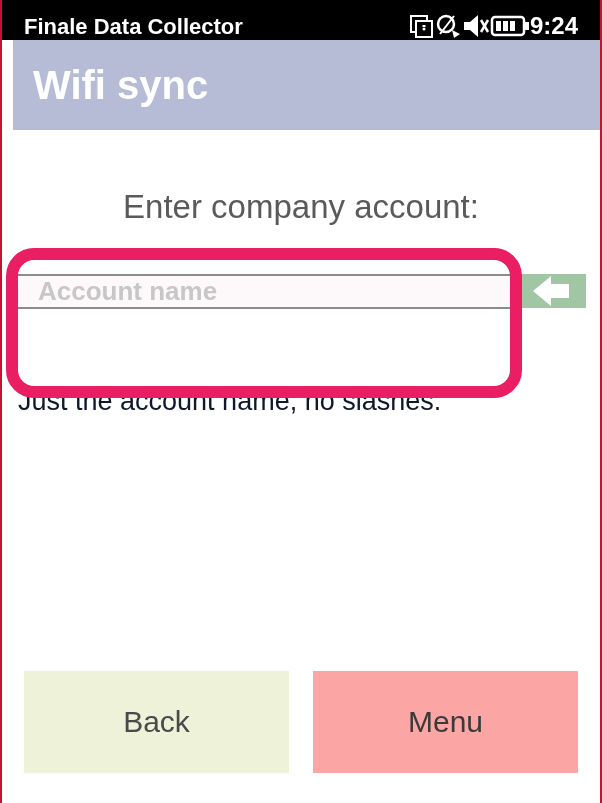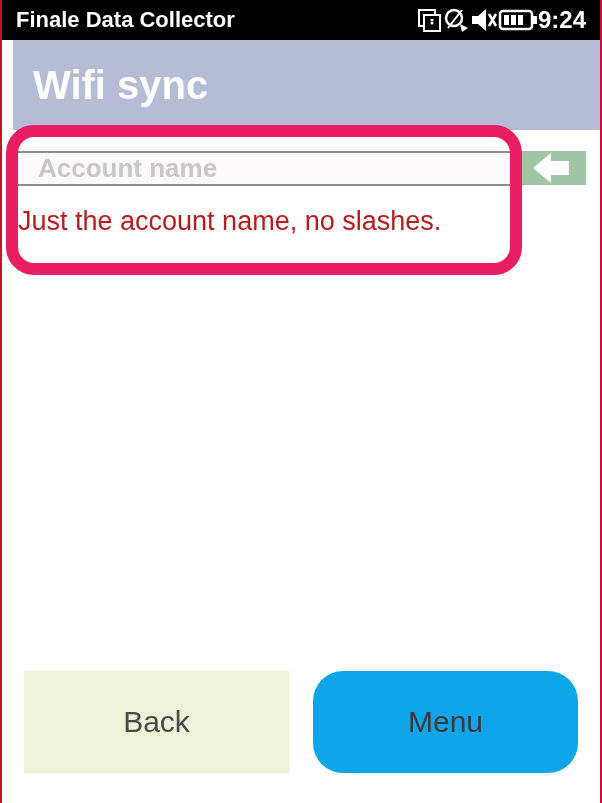--- a/index.html
+++ b/index.html
@@ -11,22 +11,22 @@
       position: relative;
       overflow: hidden;
       border-left: 2px solid #c41230;
       border-right: 2px solid #c41230;
     }
     .status-bar {
       background: #000;
       color: #fff;
       height: 40px;
       display: flex;
-      align-items: center;
-      padding: 0 14px;
+      align-items: flex-end;
+      padding: 0 22px;
       font-weight: bold;
       font-size: 22px;
       font-family: Arial, sans-serif;
     }
     .status-title { flex: 1; }
     .status-icons { display: flex; align-items: center; }
     .icon-svg { display: block; }
     .app-bar {
       background: #b6bcd6;
       color: #fff;
@@ -41,22 +41,23 @@
     .main { padding: 0 14px; position: relative; }
     .prompt {
       text-align: center;
       font-size: 33px;
       color: #5a5a5a;
       margin-top: 58px;
       margin-bottom: 48px;
     }
     .input-row {
       display: flex;
-      align-items: center;
+      align-items: flex-start;
       height: 76px;
+      margin-bottom: 36px;
     }
     .input-wrap {
       flex: 1;
       position: relative;
     }
     .text-input {
       width: 100%;
       height: 100%;
       border: 2px solid #8c8c8c;
       background: #fdf8fa;
@@ -83,21 +84,21 @@
       width: 70px;
       background: #a0c6a3;
       border: none;
       display: flex;
       align-items: center;
       justify-content: center;
       cursor: pointer;
     }
     .hint {
       font-size: 27px;
-      color: #b91c1c;
+      color: #0f172a;
       margin-left: 2px;
     }
     .bottom-row {
       position: absolute;
       left: 22px;
       right: 22px;
       bottom: 30px;
       display: flex;
       gap: 24px;
     }
@@ -107,21 +108,21 @@
       border: none;
       font-size: 30px;
       font-family: Verdana, Geneva, sans-serif;
       cursor: pointer;
       display: flex;
       align-items: center;
       justify-content: center;
     }
     .btn-back { background: #eef2d9; color: #4a4a4a; }
     .btn-enter { background: #fff; color: #e3e3e3; }
-    .btn-menu { background: #0ea5e9; color: #3a3a3a; border-radius: 30px; }
+    .btn-menu { background: #fca5a5; color: #3a3a3a; }
     .clock { font-size: 24px; font-weight: bold; }
   </style>
 </head>
 <body>
 
 <div class="status-bar">
   <div class="status-title">Finale Data Collector</div>
   <div class="status-icons">
     <span>
       <svg class="icon-svg" width="26" height="26" viewBox="0 0 26 26">
@@ -156,20 +157,21 @@
     </span>
     <span class="clock">9:24</span>
   </div>
 </div>
 
 <div class="app-bar">
   <span>Wifi sync</span>
 </div>
 
 <div class="main">
+  <div class="prompt">Enter company account:</div>
 
   <div class="input-row">
     <div class="input-wrap">
       <div class="highlight-ring"></div>
       <input class="text-input" type="text" placeholder="Account name" style="">
     </div>
     <button class="back-arrow-btn">
       <svg width="40" height="34" viewBox="0 0 40 34">
         <polygon points="2,17 20,2 20,10 38,10 38,24 20,24 20,32" fill="#fff"></polygon>
       </svg>

